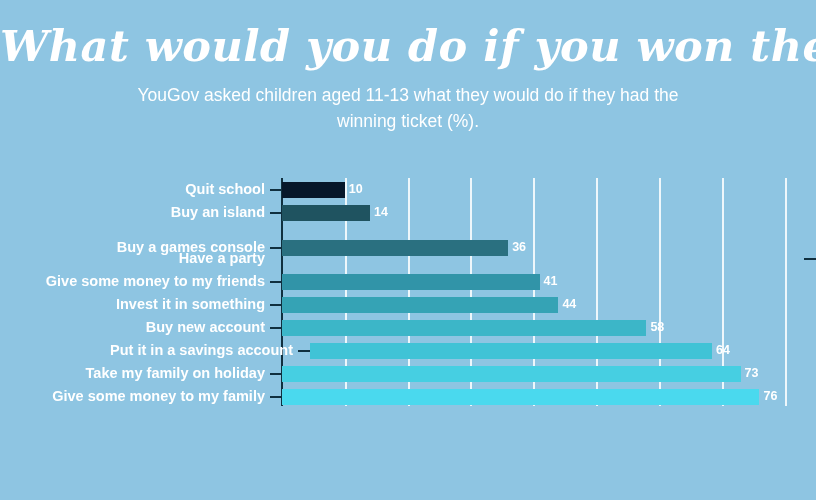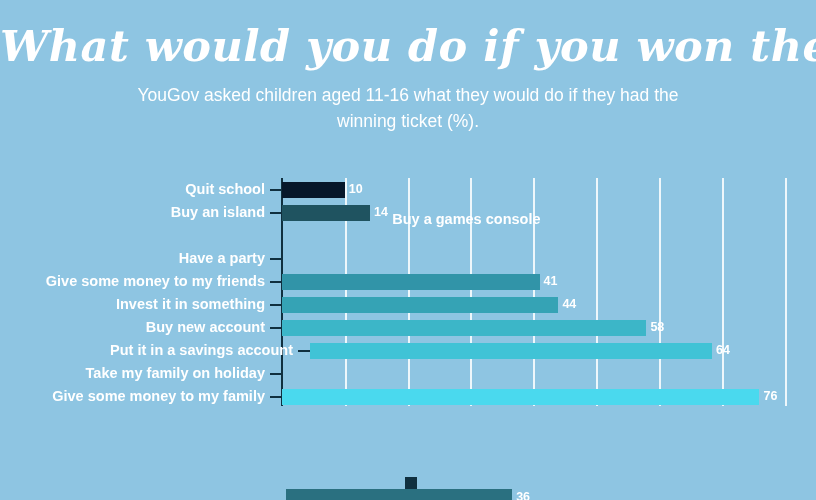--- a/index.html
+++ b/index.html
@@ -102,20 +102,21 @@
     height: 228px;
   }
 
   .row {
     position: absolute;
     left: 0;
     width: 816px;
     height: 23px;
     display: flex;
     align-items: center;
+    justify-content: space-between;
   }
 
   .row-label {
     width: 265px;
     flex: 0 0 265px;
     text-align: right;
     padding-right: 0;
     font-family: "Liberation Sans", sans-serif;
     font-size: 14.5px;
     font-weight: 700;
@@ -155,21 +156,21 @@
     white-space: nowrap;
   }
 </style>
 </head>
 <body>
 
 <div id="infographic">
 
   <div class="header">
     <h1 class="chart-title">What would you do if you won the lottery?</h1>
-    <p class="chart-subtitle">YouGov asked children aged 11-16 what they would do if they had the winning ticket (%).</p>
+    <p class="chart-subtitle">YouGov asked children aged 11-13 what they would do if they had the winning ticket (%).</p>
   </div>
 
   <div class="plot">
     <div class="gridlines" id="gridlines">
         <div class="gridline" style="left: 62.8235px; background: rgb(255, 255, 255);"></div>
         <div class="gridline" style="left: 125.647px; background: rgb(255, 255, 255);"></div>
         <div class="gridline" style="left: 188.471px; background: rgb(255, 255, 255);"></div>
         <div class="gridline" style="left: 251.294px; background: rgb(255, 255, 255);"></div>
         <div class="gridline" style="left: 314.118px; background: rgb(255, 255, 255);"></div>
         <div class="gridline" style="left: 376.941px; background: rgb(255, 255, 255);"></div>
@@ -187,21 +188,21 @@
           </div>
         </div>
         <div class="row" style="top: 23px;">
           <div class="row-label">Buy an island</div>
           <div class="tick" style="background: rgb(16, 48, 63);"></div>
           <div class="bar-wrap">
             <div class="bar" style="width: 87.9529px; background: rgb(31, 83, 96);"></div>
             <div class="bar-value">14</div>
           </div>
         </div>
-        <div class="row" style="top: 34px; flex-direction: column;">
+        <div class="row" style="top: 58px;">
           <div class="row-label">Buy a games console</div>
           <div class="tick" style="background: rgb(16, 48, 63);"></div>
           <div class="bar-wrap">
             <div class="bar" style="width: 226.165px; background: rgb(42, 112, 128);"></div>
             <div class="bar-value">36</div>
           </div>
         </div>
         <div class="row" style="top: 69px;">
           <div class="row-label">Have a party</div>
           <div class="tick" style="background: rgb(16, 48, 63);"></div>
@@ -234,20 +235,24 @@
           <div class="row-label">Put it in a savings account</div>
           <div class="tick" style="background: rgb(16, 48, 63);"></div>
           <div class="bar-wrap">
             <div class="bar" style="width: 402.071px; background: rgb(64, 195, 214);"></div>
             <div class="bar-value">64</div>
           </div>
         </div>
         <div class="row" style="top: 184px;">
           <div class="row-label">Take my family on holiday</div>
           <div class="tick" style="background: rgb(16, 48, 63);"></div>
+          <div class="bar-wrap">
+            <div class="bar" style="width: 458.612px; background: rgb(70, 207, 226);"></div>
+            <div class="bar-value">73</div>
+          </div>
         </div>
         <div class="row" style="top: 207px;">
           <div class="row-label">Give some money to my family</div>
           <div class="tick" style="background: rgb(16, 48, 63);"></div>
           <div class="bar-wrap">
             <div class="bar" style="width: 477.459px; background: rgb(74, 217, 238);"></div>
             <div class="bar-value">76</div>
           </div>
         </div>
       </div>

